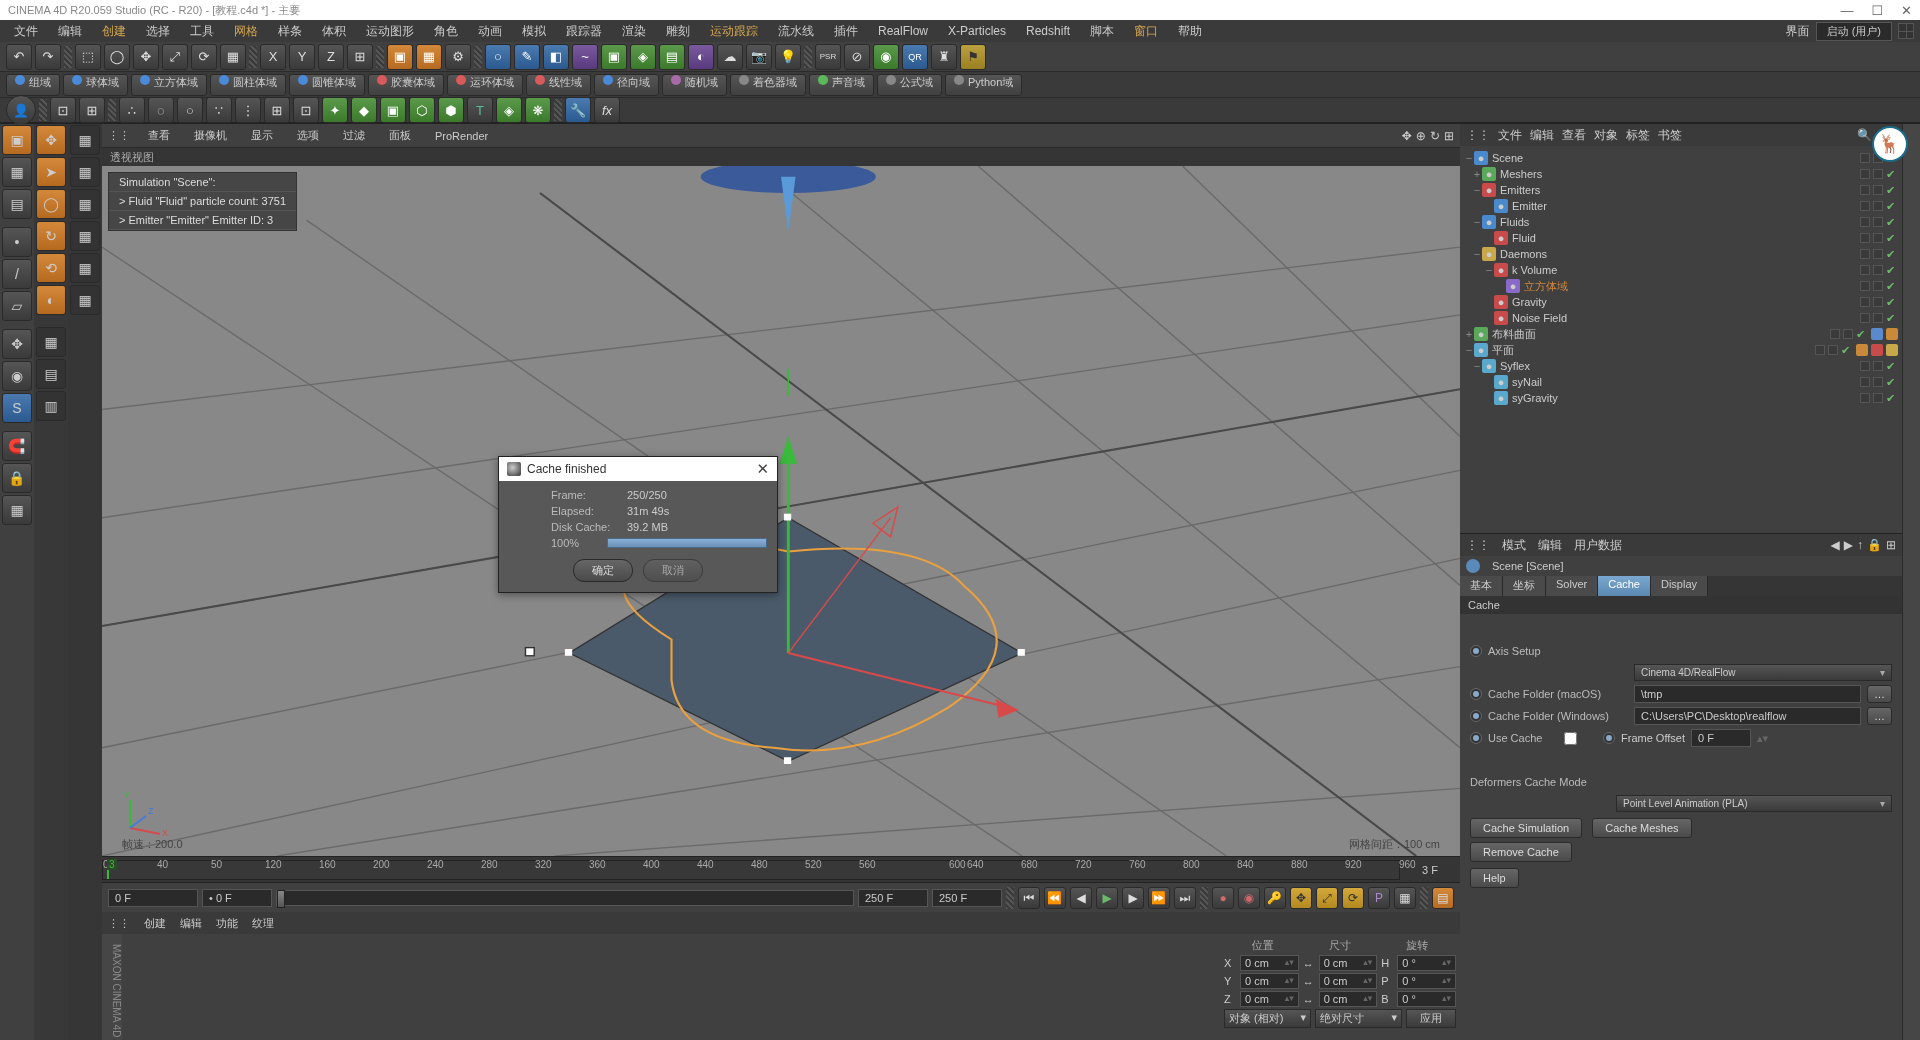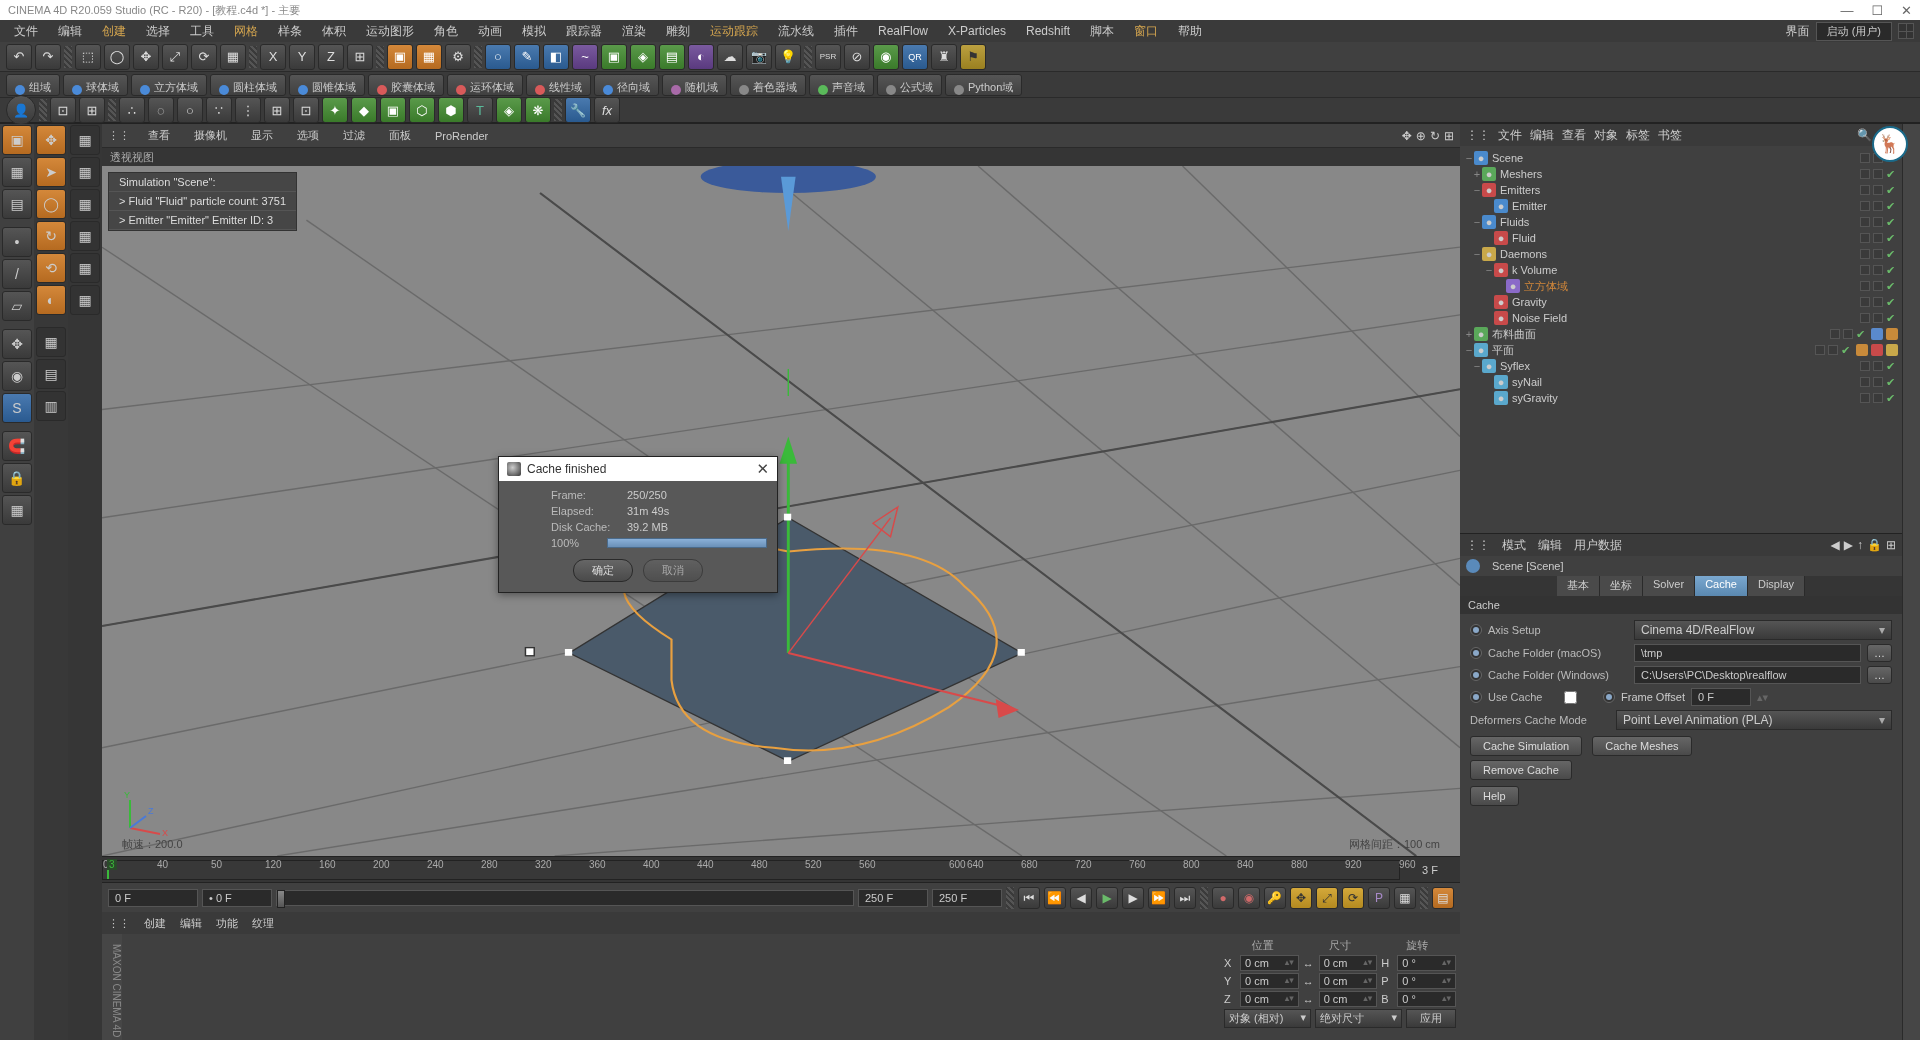--- a/index.html
+++ b/index.html
@@ -21,21 +21,21 @@
 .mini-grid div { background: #333; }
 
 
 .toolbar-row { height: 30px; background: #404040; display: flex; align-items: center; padding: 0 6px; gap: 3px; border-bottom: 1px solid #2a2a2a; }
 .tb-btn { width: 26px; height: 26px; background: linear-gradient(#555,#3a3a3a); border: 1px solid #2a2a2a; border-radius: 3px; display: flex; align-items: center; justify-content: center; cursor: pointer; font-size: 13px; color: #ddd; }
 .tb-btn.orange { background: linear-gradient(#d4883a,#b56a20); color:#fff; }
 .tb-btn.blue { background: linear-gradient(#4a7aaf,#2a5a8f); color:#fff; }
 .tb-btn.green { background: linear-gradient(#5a9a4a,#3a7a2a); color:#fff; }
 .tb-btn.purple { background: linear-gradient(#7a5a9f,#5a3a7f); color:#fff; }
 .tb-btn.yellow { background: linear-gradient(#bba040,#9a8020); color:#333; }
-.tb-wide { padding: 0 8px; width:auto; height:22px; background: linear-gradient(#555,#404040); border:1px solid #2a2a2a; border-radius: 3px; display:flex; align-items:flex-end; font-size:11px; color:#ccc; cursor:pointer; }
+.tb-wide { padding: 0 8px; width:auto; height:22px; background: linear-gradient(#555,#404040); border:1px solid #2a2a2a; border-radius: 3px; display:flex; align-items:flex-start; font-size:11px; color:#ccc; cursor:pointer; }
 .tb-wide .dot { width:10px; height:10px; border-radius:50%; margin-right:4px; }
 .grip { width:8px; height:22px; background: repeating-linear-gradient(45deg,#555,#555 2px,#3a3a3a 2px,#3a3a3a 4px); }
 
 .toolbar-row2 { height: 26px; background: #3a3a3a; }
 
 
 .main-area { display: flex; height: calc(1040px - 20px - 22px - 30px - 26px - 26px); }
 .left-tools { width: 34px; background: #404040; display: flex; flex-direction: column; }
 .left-tools2 { width: 34px; background: #383838; display: flex; flex-direction: column; }
 .lt-btn { width: 30px; height: 30px; margin: 1px auto; background: linear-gradient(#555,#3a3a3a); border: 1px solid #2a2a2a; border-radius: 3px; display:flex; align-items:center; justify-content:center; font-size:14px; cursor:pointer; }
@@ -91,31 +91,31 @@
 .tag-dot { width:12px; height:12px; border-radius:2px; }
 .indent1 { padding-left: 12px; }
 .indent2 { padding-left: 24px; }
 .indent3 { padding-left: 36px; }
 
 .attr-panel { flex:1; display:flex; flex-direction:column; }
 .attr-menu { height:22px; background:#3a3a3a; display:flex; align-items:center; padding:0 6px; gap:12px; font-size:12px; }
 .attr-menu .icons { margin-left:auto; display:flex; gap:4px; }
 .attr-head { height:20px; background:#404040; display:flex; align-items:center; padding:0 6px; gap:12px; }
 .attr-head .icon { width:14px; height:14px; background:#5a8aba; border-radius:50%; }
-.attr-tabs { display:flex; background:#353535; height:20px;justify-content:center; }
+.attr-tabs { display:flex; background:#353535; height:20px; }
 .attr-tab { padding:2px 10px; background:#4a4a4a; border-right:1px solid #2a2a2a; cursor:pointer; font-size:11px; color:#ccc; }
 .attr-tab.active { background: linear-gradient(#7aa8d0,#5a88b0); color:#fff; }
 .attr-section { background:#333; padding:3px 8px; font-size:11px; color:#ccc; }
 .attr-body { flex:1; padding: 6px 10px; background:#404040; }
 .attr-row { display:flex; align-items:center; margin-bottom:4px; gap:6px; }
 .attr-row .bullet { width:12px; height:12px; border:1px solid #666; border-radius:50%; background:#333; }
 .attr-row .bullet.on::after { content:""; display:block; width:6px; height:6px; margin:2px; background:#8aa8c8; border-radius:50%; }
 .attr-row .lbl { flex:0 0 140px; color:#bbb; }
 .attr-input { flex:1; background:#2a2a2a; border:1px solid #555; padding:2px 6px; font-size:11px; color:#ccc; }
-.attr-drop { flex:1; background: linear-gradient(#555,#3a3a3a); border:1px solid #2a2a2a; padding:2px 6px; font-size:12px; position:relative; }
+.attr-drop { flex:1; background: linear-gradient(#555,#3a3a3a); border:1px solid #2a2a2a; padding:2px 6px; font-size:10px; position:relative;margin-top:44px; }
 .attr-drop::after { content:"▾"; position:absolute; right:6px; color:#aaa; }
 .attr-btn { padding:3px 12px; background: linear-gradient(#666,#4a4a4a); border:1px solid #2a2a2a; border-radius:3px; font-size:11px; cursor:pointer; color:#ddd; }
 .small-num { width:60px; background:#2a2a2a; border:1px solid #555; padding:2px 6px; font-size:11px; color:#ccc; }
 
 
 .timeline-bar { height: 26px; background: #353535; display:flex; align-items:center; border-top:1px solid #222; }
 .ruler { flex:1; position:relative; height:20px; background:#383838; border:1px solid #222; }
 .ruler .tick { position:absolute; top:-2px; font-size:10px; color:#aaa; }
 .tl-frame { width:60px; text-align:center; font-size:11px; color:#ccc; }
 .playbar { height: 30px; background:#404040; display:flex; align-items:center; padding:0 6px; gap:4px; border-top:1px solid #222; }

